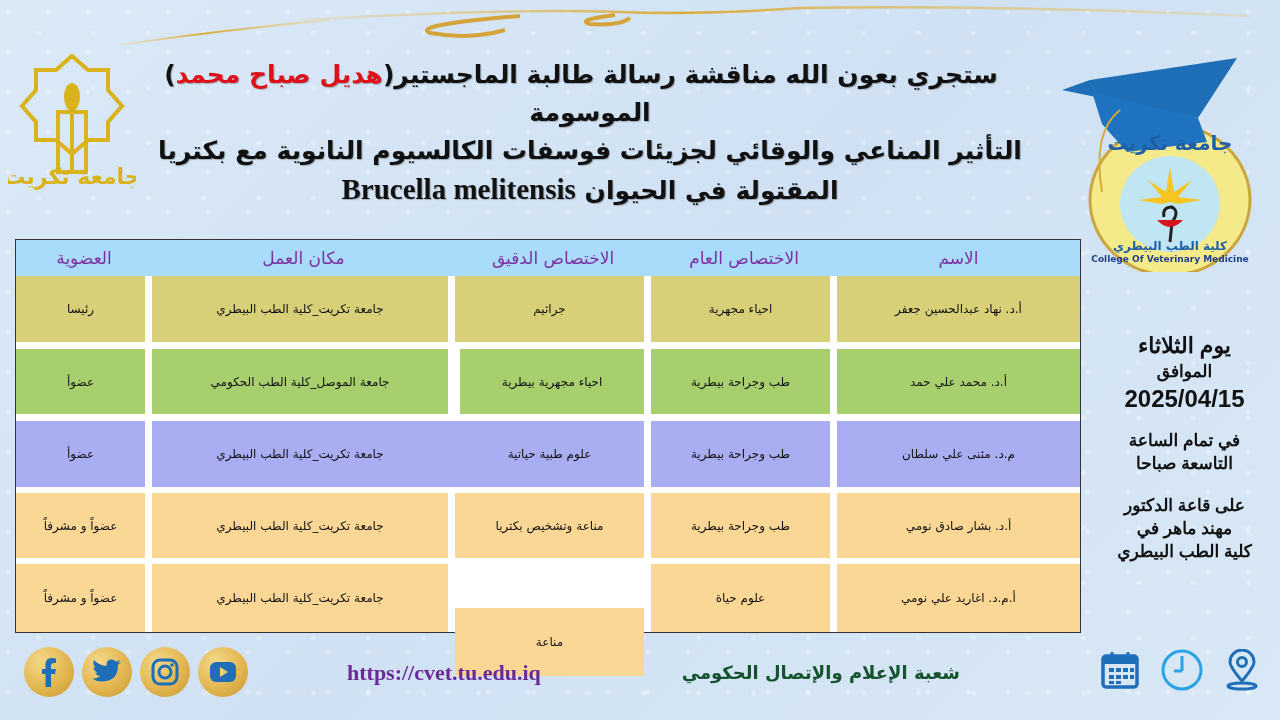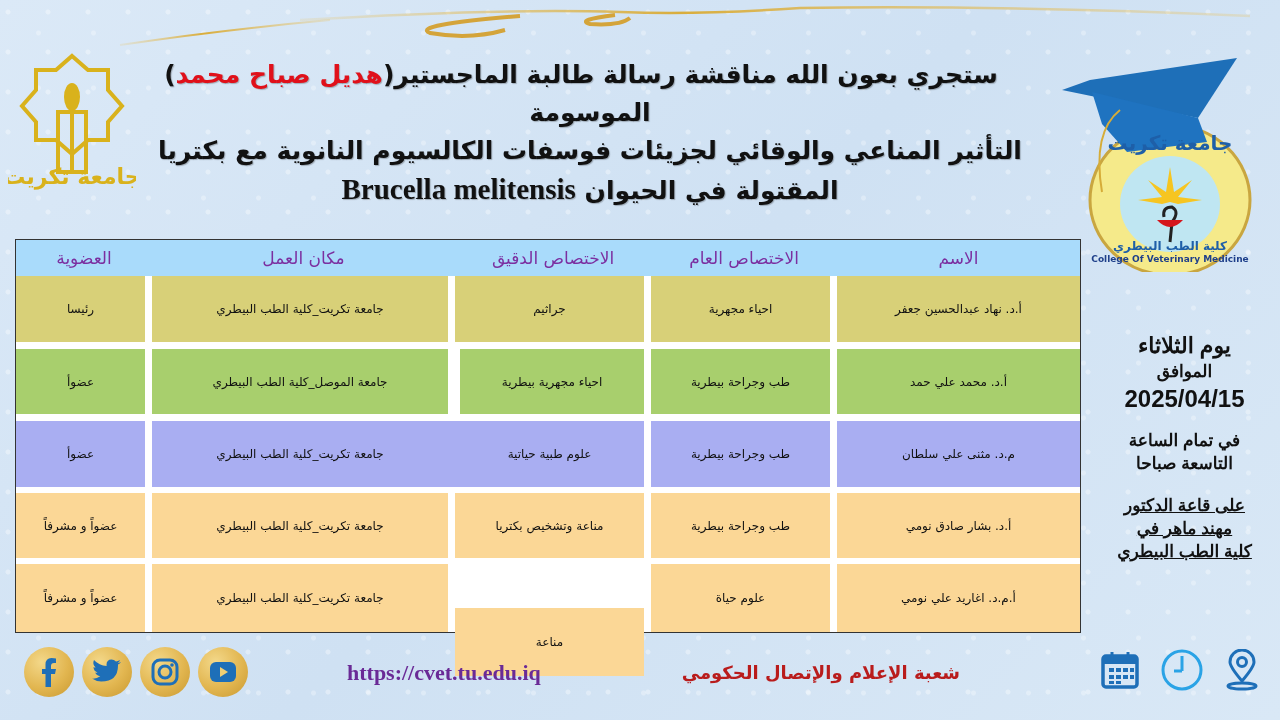--- a/index.html
+++ b/index.html
@@ -47,35 +47,35 @@
 
   .side {
     position:absolute; left:1092px; top:332px; width:185px;
     direction:rtl; text-align:center; color:#111; font-family:"Liberation Sans", sans-serif;
     font-weight:bold;
   }
   .side .day { font-size:22px; line-height:28px; }
   .side .agree { font-size:17px; line-height:24px; }
   .side .date { font-size:24px; line-height:30px; }
   .side .time { font-size:17px; line-height:23px; margin-top:15px; }
-  .side .place { font-size:17px; line-height:23px; margin-top:19px;text-decoration:underline; }
+  .side .place { font-size:17px; line-height:23px; margin-top:19px; }
 
   .socials { position:absolute; left:24px; top:647px; display:flex; gap:8px; }
   .soc {
     width:50px; height:50px; border-radius:50%;
     background: radial-gradient(circle at 35% 30%, #f3d88a 0%, #e2b650 55%, #c89830 100%);
     display:flex; align-items:center; justify-content:center;
   }
   .url {
     position:absolute; left:347px; top:660px; font-family:"Liberation Serif", serif;
     font-weight:bold; font-size:22px; color:#6a2a96;
   }
   .dept {
     position:absolute; left:680px; top:662px; width:280px; direction:rtl; 
-    font-family:"DejaVu Sans", sans-serif; font-weight:bold; font-size:18px; color:#b91c1c;
+    font-family:"DejaVu Sans", sans-serif; font-weight:bold; font-size:18px; color:#14532d;
   }
   .icons-right { position:absolute; left:1100px; top:648px; display:flex; gap:20px; align-items:center; }
 </style>
 </head>
 <body>
 
 <svg class="swoosh" viewBox="0 0 1280 60">
   <defs>
     <linearGradient id="gold" x1="0" x2="1">
       <stop offset="0" stop-color="#e8c770" stop-opacity="0.2"></stop>
@@ -139,21 +139,21 @@
     <div class="cell" style="right:250px; width:179px; height:66px;">احياء مجهرية</div>
     <div class="cell" style="right:436px; width:189px; height:66px;">جراثيم</div>
     <div class="cell" style="right:632px; width:296px; height:66px;">جامعة تكريت_كلية الطب البيطري</div>
     <div class="cell" style="right:935px; width:129px; height:66px;">رئيسا</div>
   </div>
 
   <div class="row r-green" style="top:109px; height:65px;">
     <div class="cell" style="right:0; width:243px; height:65px;">أ.د. محمد علي حمد</div>
     <div class="cell" style="right:250px; width:179px; height:65px;">طب وجراحة بيطرية</div>
     <div class="cell" style="right:436px; width:184px; height:65px;">احياء مجهرية بيطرية</div>
-    <div class="cell" style="right:632px; width:296px; height:65px;">جامعة الموصل_كلية الطب البيطري</div>
+    <div class="cell" style="right:632px; width:296px; height:65px;">جامعة الموصل_كلية الطب الحكومي</div>
     <div class="cell" style="right:935px; width:129px; height:65px;">عضوأ</div>
   </div>
 
   <div class="row r-lav" style="top:181px; height:66px;">
     <div class="cell" style="right:0; width:243px; height:66px;">م.د. مثنى علي سلطان</div>
     <div class="cell" style="right:250px; width:179px; height:66px;">طب وجراحة بيطرية</div>
     <div class="cell" style="right:436px; width:189px; height:66px;padding-left:48px;">علوم طبية حياتية</div>
     <div class="cell" style="right:632px; width:296px; height:66px;">جامعة تكريت_كلية الطب البيطري</div>
     <div class="cell" style="right:935px; width:129px; height:66px;">عضوأ</div>
   </div>

